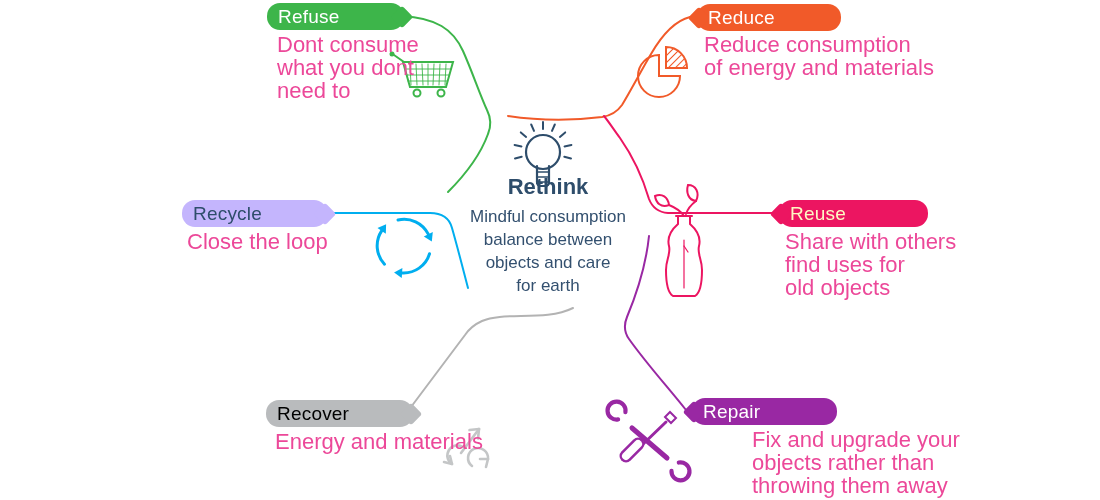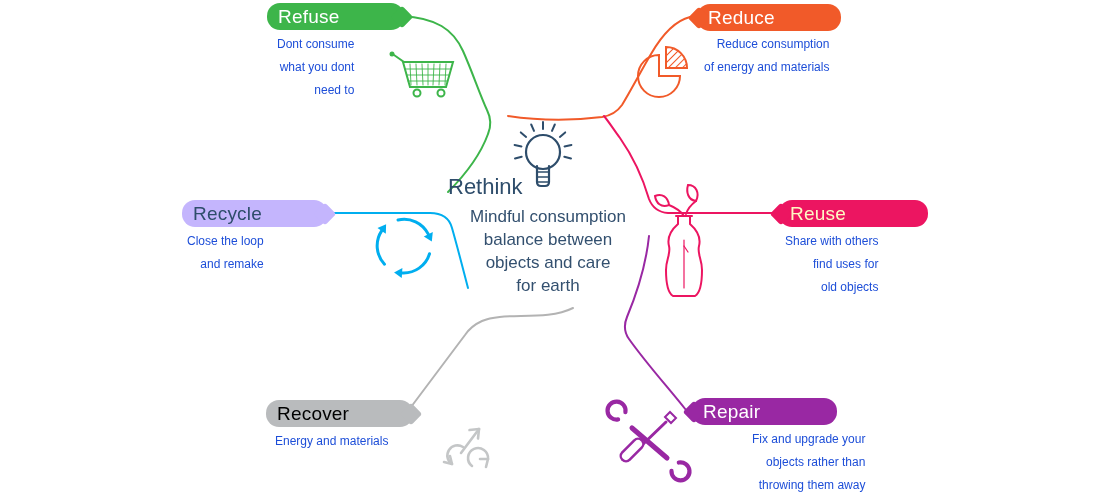--- a/index.html
+++ b/index.html
@@ -12,24 +12,24 @@
     position:absolute;height:27px;line-height:27px;border-radius:13px;
     padding-left:11px;font-size:19px;font-weight:500;letter-spacing:.2px;
     white-space:nowrap;z-index:2;
   }
   .pill::after{
     content:"";position:absolute;width:16px;height:16px;top:5.5px;
     background:inherit;transform:rotate(45deg);border-radius:3px;z-index:-1;
   }
   .tip-right::after{right:-6px;}
   .tip-left::after{left:-6px;}
-  .desc{position:absolute;font-size:12px;line-height:23px;color:#1d4ed8;z-index:2;text-align:right;}
+  .desc{position:absolute;font-size:22px;line-height:23px;color:#ec4899;z-index:2;}
   .center-title{
-    position:absolute;left:448px;top:174px;width:200px;text-align:left;
-    font-size:22px;font-weight:400;color:#2E4D6B;z-index:2;
+    position:absolute;left:448px;top:174px;width:200px;text-align:center;
+    font-size:22px;font-weight:700;color:#2E4D6B;z-index:2;
   }
   .center-desc{
     position:absolute;left:418px;top:205px;width:260px;text-align:center;
     font-size:17px;line-height:23px;color:#33506F;z-index:2;
   }
   
   .p-refuse {left:267px;top:3px;  width:126px;}
   .p-reduce {left:697px;top:4px;  width:133px;}
   .p-recycle{left:182px;top:200px;width:134px;}
   .p-reuse  {left:779px;top:200px;width:138px;}
@@ -162,21 +162,20 @@
 
   <div class="pill tip-left p-reduce" style="background: rgb(241, 90, 41); color: rgb(255, 255, 255);">Reduce</div>
   <div class="desc d-reduce">
     <div>Reduce consumption</div>
     <div>of energy and materials</div>
   </div>
 
   <div class="pill tip-right p-recycle" style="background: #c4b5fd; color: rgb(46, 77, 107);">Recycle</div>
   <div class="desc d-recycle">
     <div>Close the loop</div>
-    <div>and remake</div>
   </div>
 
   <div class="pill tip-left p-reuse" style="background: rgb(236, 21, 97); color: #fef9c3;">Reuse</div>
   <div class="desc d-reuse">
     <div>Share with others</div>
     <div>find uses for</div>
     <div>old objects</div>
   </div>
 
   <div class="pill tip-right p-recover" style="background: rgb(185, 187, 189); color: #000000;">Recover</div>

